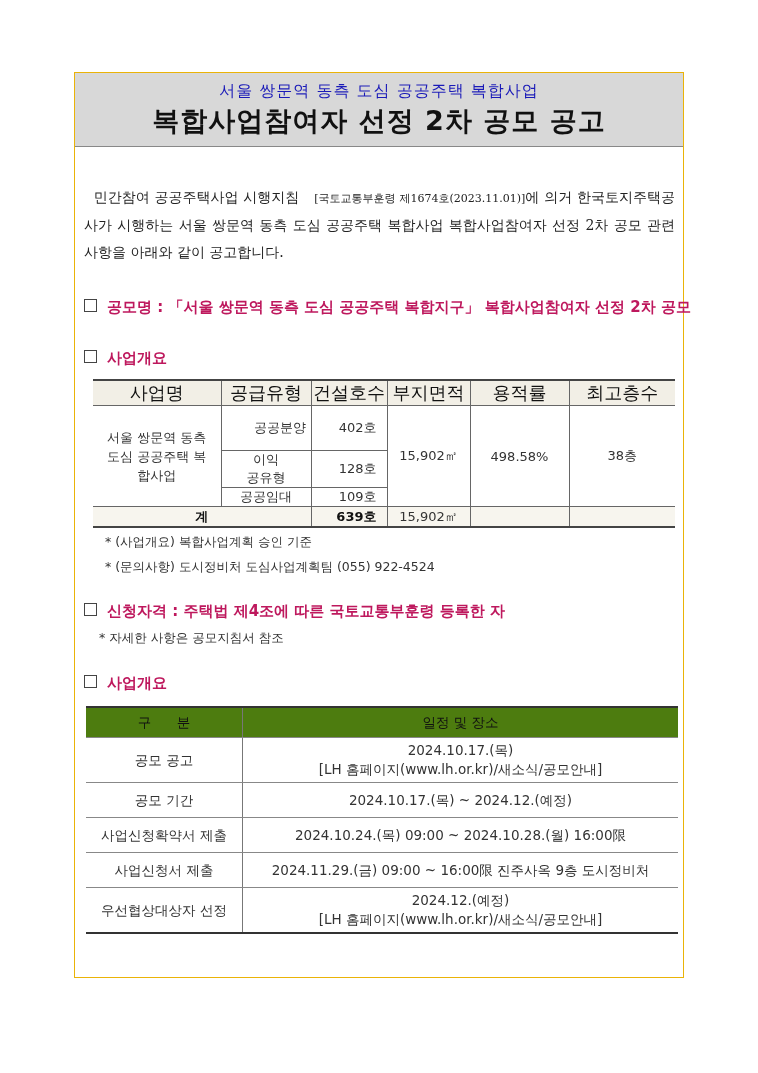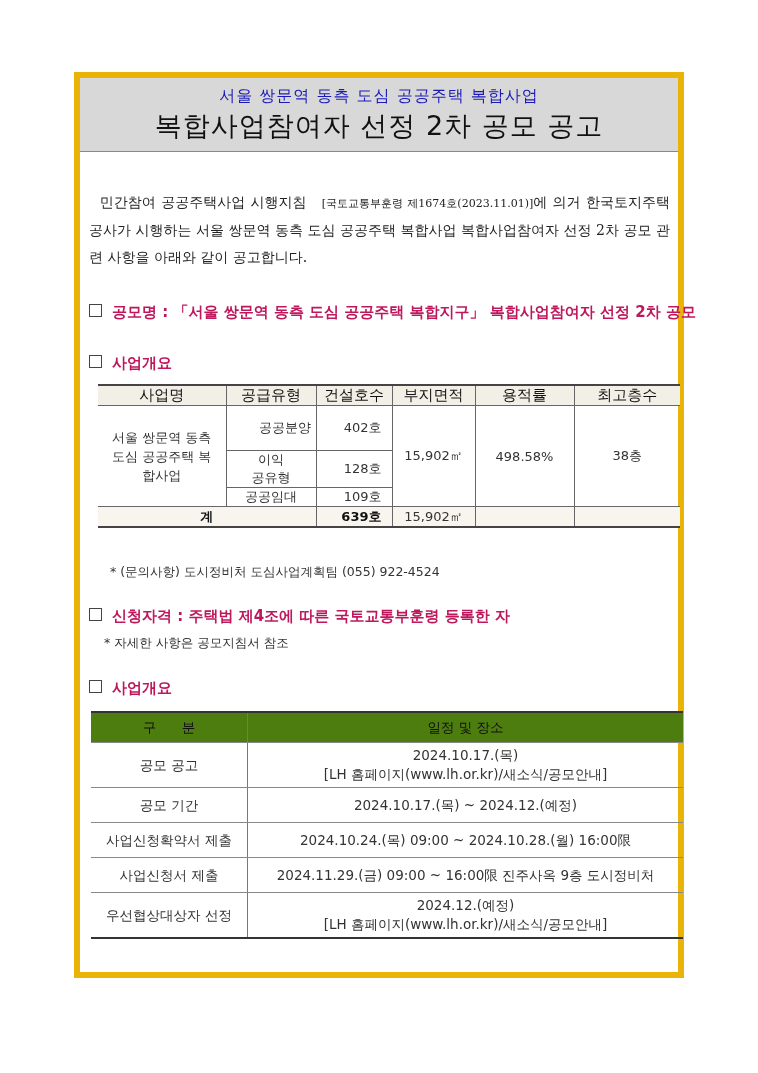--- a/index.html
+++ b/index.html
@@ -1,28 +1,28 @@
 <!DOCTYPE html>
 <html><head>
 <meta charset="utf-8">
 <style>
   html, body { margin:0; padding:0; background:#ffffff; }
   body { width:758px; height:1073px; position:relative; font-family:"DejaVu Sans", "Liberation Sans", sans-serif; color:#222; }
-  .page-box { position:absolute; left:74px; top:72px; width:610px; height:906px; border:6px solid #eab308; box-sizing:border-box; }
+  .page-box { position:absolute; left:74px; top:72px; width:610px; height:906px; border:1px solid #eab308; box-sizing:border-box; }
   .title-band { position:absolute; left:0; top:0; width:100%; height:74px; background:#d8d8d8; border-bottom:1px solid #888; box-sizing:border-box; text-align:center; }
   .subtitle { position:absolute; left:0; right:0; top:8px; font-size:16px; color:#1a1ab8; letter-spacing:1px; }
-  .main-title { position:absolute; left:0; right:0; top:30px; font-size:27px; font-weight:normal; color:#111; letter-spacing:1px; }
+  .main-title { position:absolute; left:0; right:0; top:30px; font-size:27px; font-weight:bold; color:#111; letter-spacing:1px; }
   .intro { position:absolute; left:9px; right:8px; top:111px; font-family:"DejaVu Serif", "Liberation Serif", serif; font-size:14px; line-height:27px; text-align:justify; color:#222; }
   .intro .small { font-size:11px;margin-left:15px; }
   .sec { position:absolute; left:9px; font-size:15px; font-weight:bold; color:#be185d; white-space:nowrap; }
   .sec .box { display:inline-block; width:11px; height:11px; border:1px solid #444; margin-right:10px; vertical-align:0px; }
   table { border-collapse:collapse; position:absolute; font-size:13px; color:#333; }
   .t1 { left:18px; top:306px; width:582px; }
   .t1 th, .t1 td { border:1px solid #666; text-align:center; padding:0; }
-  .t1 th { background:#f2efe6; font-weight:normal; height:19px; font-size:15px; color:#111; }
+  .t1 th { background:#f2efe6; font-weight:normal; height:19px; font-size:18px; color:#111; }
   .t1 tr.head th { border-top:2px solid #444; }
   .t1 td.r { text-align:right; padding-right:10px; }
   .t1 tr.total td { background:#f7f5ee; height:19px; border-bottom:2px solid #444; }
   .t1 tr.total td.bold { font-weight:bold; color:#111; }
   .t1 td.first, .t1 th.first { border-left:none; }
   .t1 td.last, .t1 th.last { border-right:none; }
   .note { position:absolute; font-size:12.5px; color:#333; white-space:nowrap; }
   .t2 { left:11px; top:633px; width:592px; }
   .t2 th, .t2 td { border-top:1px solid #888; border-bottom:1px solid #888; text-align:center; padding:0; font-size:13.5px; }
   .t2 th { background:#4d7c0f; font-weight:normal; height:29px; border-top:2px solid #333; color:#111; }
@@ -83,20 +83,21 @@
     <tr class="total">
       <td class="first bold" colspan="2">계</td>
       <td class="r bold">639호</td>
       <td>15,902㎡</td>
       <td></td>
       <td class="last"></td>
     </tr>
   </tbody>
     </table>
 
+  <div class="note" style="left:30px; top:461px;">* (사업개요) 복합사업계획 승인 기준</div>
   <div class="note" style="left:30px; top:486px;">* (문의사항) 도시정비처 도심사업계획팀 (055) 922-4524</div>
 
   <div class="sec" style="top:529px;"><span class="box"></span><span>신청자격 : 주택법 제4조에 따른 국토교통부훈령 등록한 자</span></div>
   <div class="note" style="left:24px; top:557px;">* 자세한 사항은 공모지침서 참조</div>
 
   <div class="sec" style="top:601px;"><span class="box"></span><span>사업개요</span></div>
 
   <table class="t2">
     <tbody>
         <tr>

